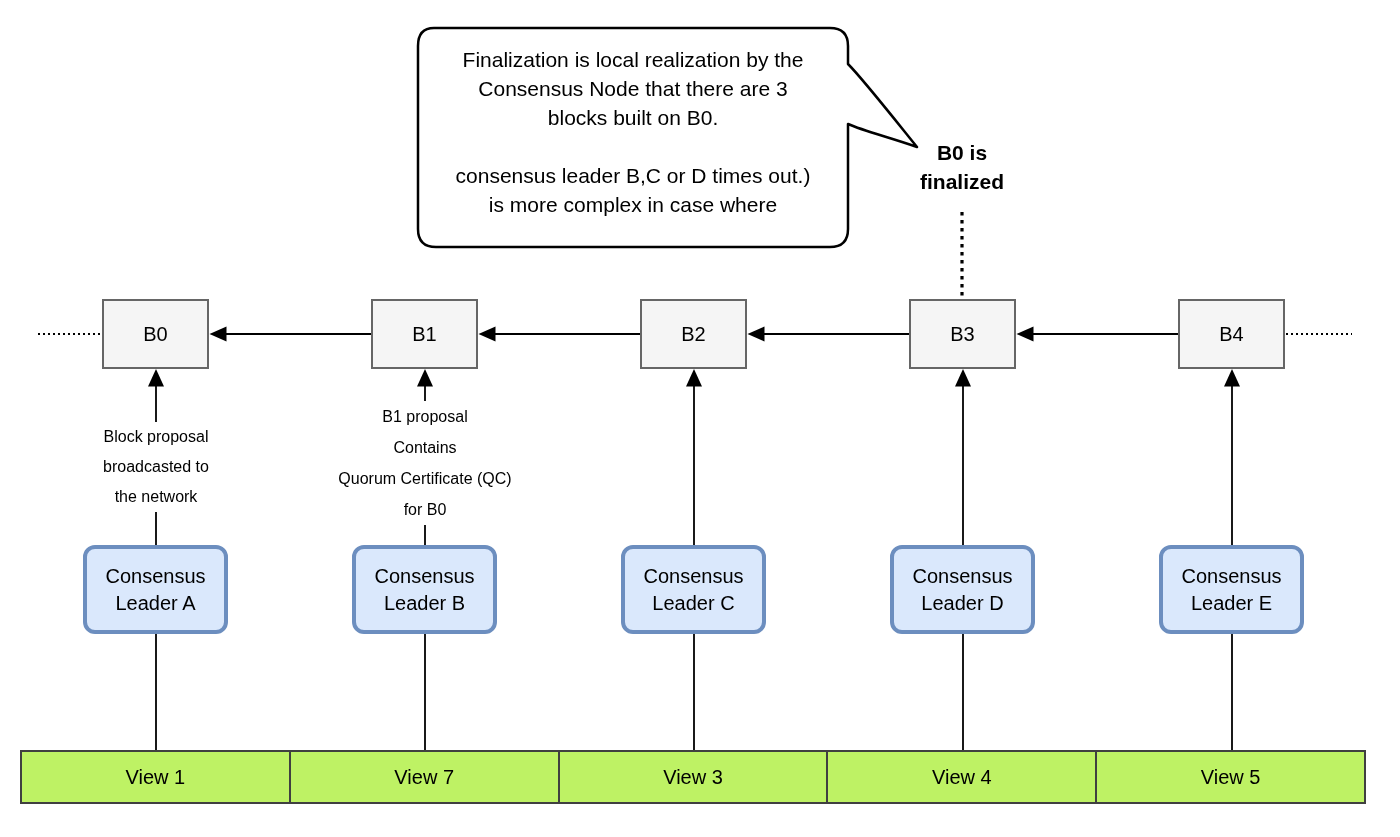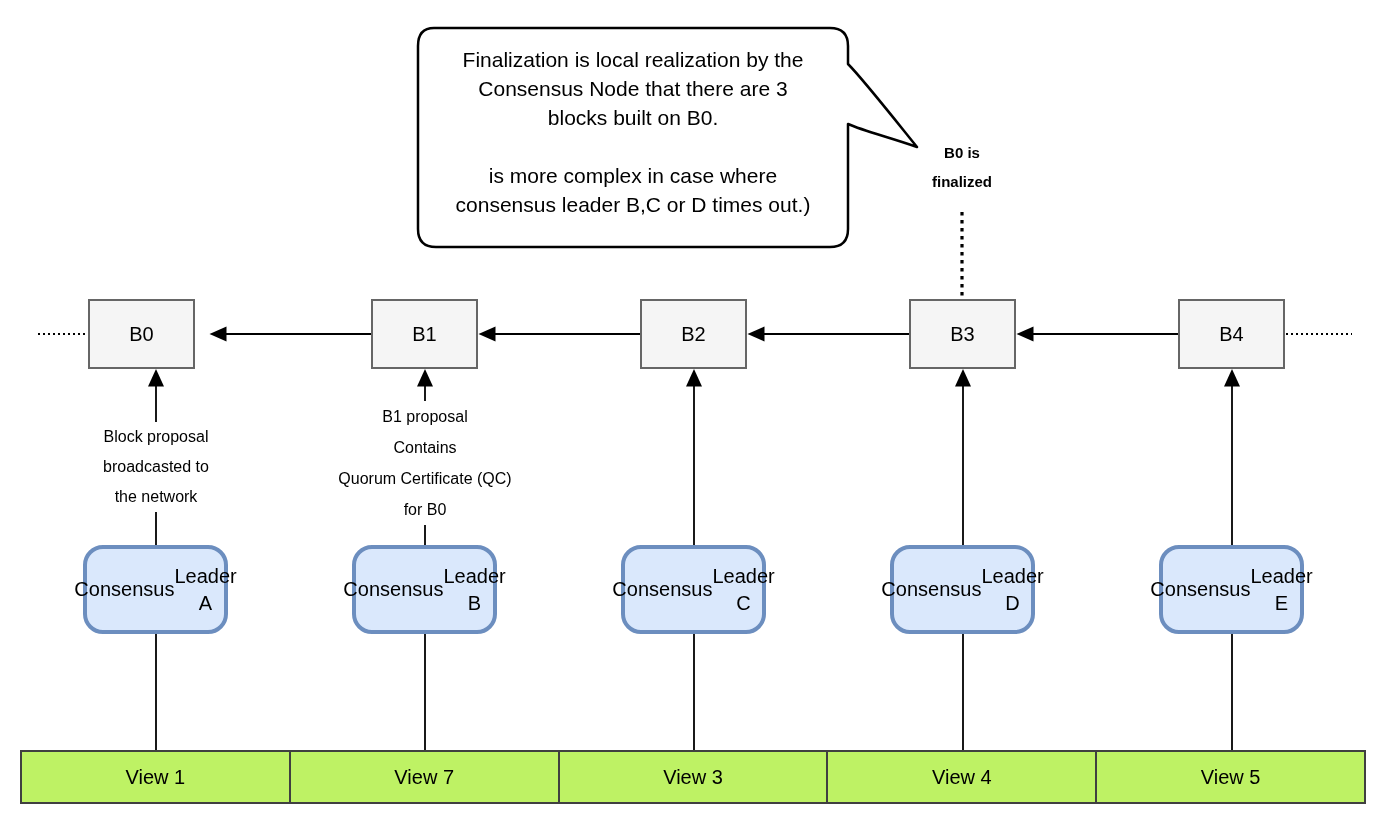--- a/index.html
+++ b/index.html
@@ -32,24 +32,24 @@
     font-size: 20px;
     z-index: 2;
   }
   .leader {
     position: absolute;
     top: 545px;
     width: 145px;
     height: 89px;
     background: #dae8fc;
     border: 4px solid #6c8ebf;
-    border-radius: 20px;
+    border-radius: 12px;
     box-sizing: border-box;
     display: flex;
-    flex-direction: row;
+    flex-direction: column;
     align-items: center;
     justify-content: center;
     font-size: 20px;
     line-height: 27px;
     text-align: center;
     z-index: 2;
   }
   .view-strip {
     position: absolute;
     left: 20px;
@@ -80,21 +80,21 @@
     line-height: 29px;
     z-index: 3;
   }
   .bubble-text .spacer { height: 29px; }
   .finalized-label {
     position: absolute;
     left: 880px;
     top: 138px;
     width: 164px;
     text-align: center;
-    font-size: 15px;
+    font-size: 21px;
     line-height: 29px;
     font-weight: bold;
     z-index: 3;
   }
   .edge-label {
     position: absolute;
     text-align: center;
     background: #ffffff;
     font-size: 16px;
     z-index: 3;
@@ -173,30 +173,30 @@
     <line x1="1232" y1="634" x2="1232" y2="750" stroke="#000" stroke-width="1.8"></line>
 
     <line x1="962" y1="212" x2="962" y2="298" stroke="#000" stroke-width="3.2" stroke-dasharray="3.5 4.5"></line>
   </svg>
 
   <div class="bubble-text">
     <div>Finalization is local realization by the</div>
     <div>Consensus Node that there are 3</div>
     <div>blocks built on B0.</div>
     <div class="spacer"></div>
+    <div>consensus leader B,C or D times out.)</div>
     <div>is more complex in case where</div>
-    <div>consensus leader B,C or D times out.)</div>
   </div>
 
   <div class="finalized-label">
     <div>B0 is</div>
     <div>finalized</div>
   </div>
 
-  <div class="block" style="left:88px">
+  <div class="block" style="left:102px">
     <span>B0</span>
   </div>
   <div class="block" style="left:371px">
     <span>B1</span>
   </div>
   <div class="block" style="left:640px">
     <span>B2</span>
   </div>
   <div class="block" style="left:909px">
     <span>B3</span>

